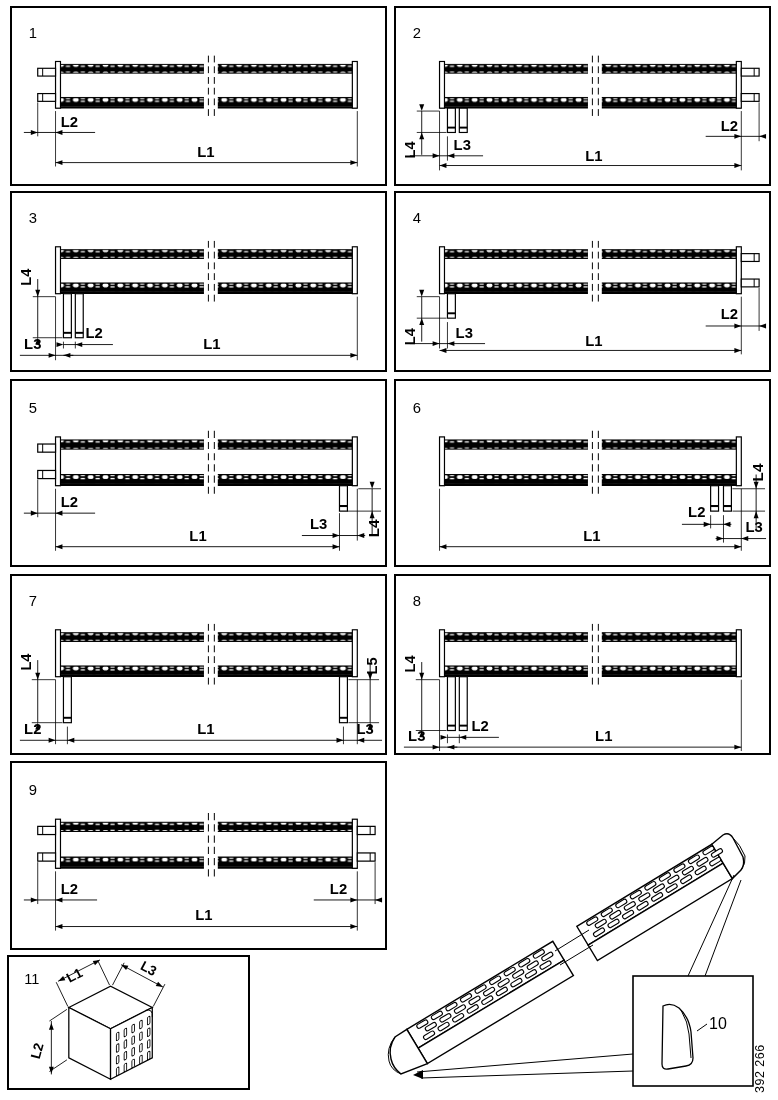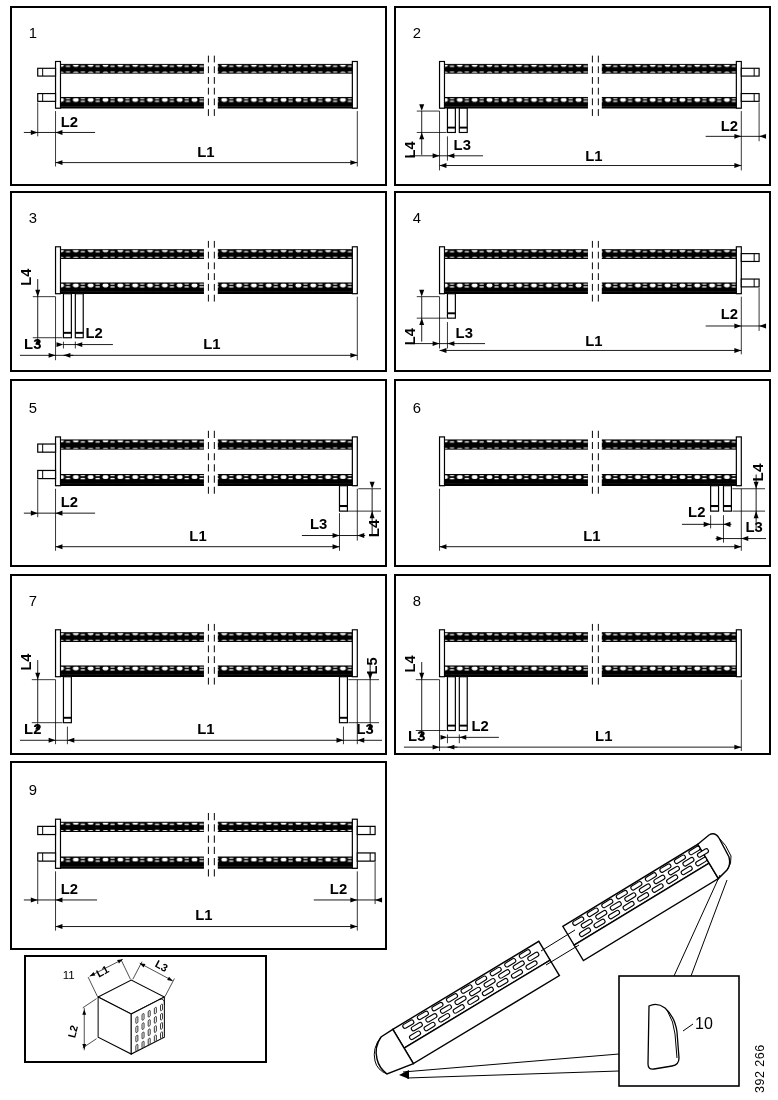--- a/index.html
+++ b/index.html
@@ -423,21 +423,21 @@
           <polygon points="367,134 374,131.5 374,136.5" fill="#000"></polygon>
           <polygon points="44,160 51,157.5 51,162.5" fill="#000"></polygon>
           <polygon points="349,160 342,157.5 342,162.5" fill="#000"></polygon>
           <text x="58" y="128" font-size="15" font-weight="600" text-anchor="middle">L2</text>
           <text x="330" y="128" font-size="15" font-weight="600" text-anchor="middle">L2</text>
           <text x="194" y="154" font-size="15" font-weight="600" text-anchor="middle">L1</text>
         </g>
       </svg>
     </div>
 
-  <div class="panel" style="left:24px;top:955px;width:243px;height:108px">
+  <div class="panel" style="left:7px;top:955px;width:243px;height:135px">
     <svg viewBox="0 0 243 135">
       <text x="14" y="28" font-size="15">11</text>
       <g stroke="#000" stroke-width="1.3" fill="#fff">
         <polygon points="60,52 103,30 146,52 103,74"></polygon>
         <polygon points="60,52 103,74 103,126 60,104"></polygon>
         <polygon points="103,74 146,52 146,104 103,126"></polygon>
         <path d="M139,55 Q147,53 146,62" fill="none" stroke-width="1"></path>
       </g>
       <g id="cube-slots" transform="translate(106,77) skewY(-27)">
           <rect x="3" y="3" width="2.6" height="8" rx="1" fill="#fff" stroke="#000" stroke-width="0.9"></rect>
@@ -479,21 +479,21 @@
         <polygon points="157,31 149.6,29.9 152,25.5"></polygon>
         <polygon points="42,68 39.5,75 44.5,75"></polygon>
         <polygon points="42,120 39.5,113 44.5,113"></polygon>
       </g>
       <text x="68" y="23" font-size="14" font-weight="600" text-anchor="middle" transform="rotate(-28 68 23)">L1</text>
       <text x="140" y="16" font-size="14" font-weight="600" text-anchor="middle" transform="rotate(28 140 16)">L3</text>
       <text x="32" y="98" font-size="14" font-weight="600" text-anchor="middle" transform="rotate(-75 32 98)">L2</text>
     </svg>
   </div>
 
-  <div class="free" style="left:241px;top:818px;width:523px;height:282px">
+  <div class="free" style="left:255px;top:818px;width:523px;height:282px">
     <svg viewBox="0 0 523 282">
       <g stroke="#000" stroke-width="1.4" fill="#fff">
         <polygon points="151.8,211.3 297.8,123.3 309.1,142.1 163.1,230.1"></polygon>
         <polygon points="163.1,230.1 309.1,142.1 318.4,157.6 172.4,245.6"></polygon>
         <polygon points="321.8,108.3 456.8,26.3 468.1,45.1 333.1,127.1"></polygon>
         <polygon points="333.1,127.1 468.1,45.1 477.4,60.6 342.4,142.6"></polygon>
         <path d="M151.8,211.3 L140,219 Q133,229 136,241 Q138,250 146,256 L172.4,245.6 L163.1,230.1 Z"></path>
         <path d="M140,219 Q131,230 134,243 Q136,252 146,256" fill="none" stroke-width="1"></path>
         <path d="M456.8,26.3 L468,17 Q474,13.5 478,20 L488,39 Q490,47 486,52 L477.4,60.6 L468.1,45.1 Z"></path>
         <path d="M478,20 Q485,26 490,38 Q491,46 486,52" fill="none" stroke-width="1"></path>

